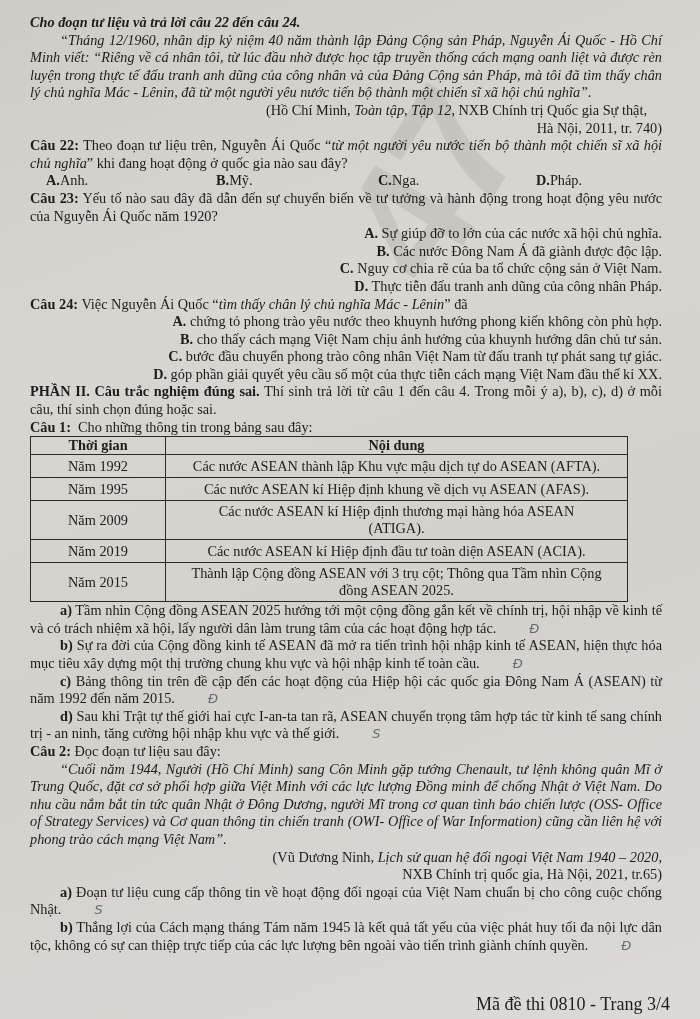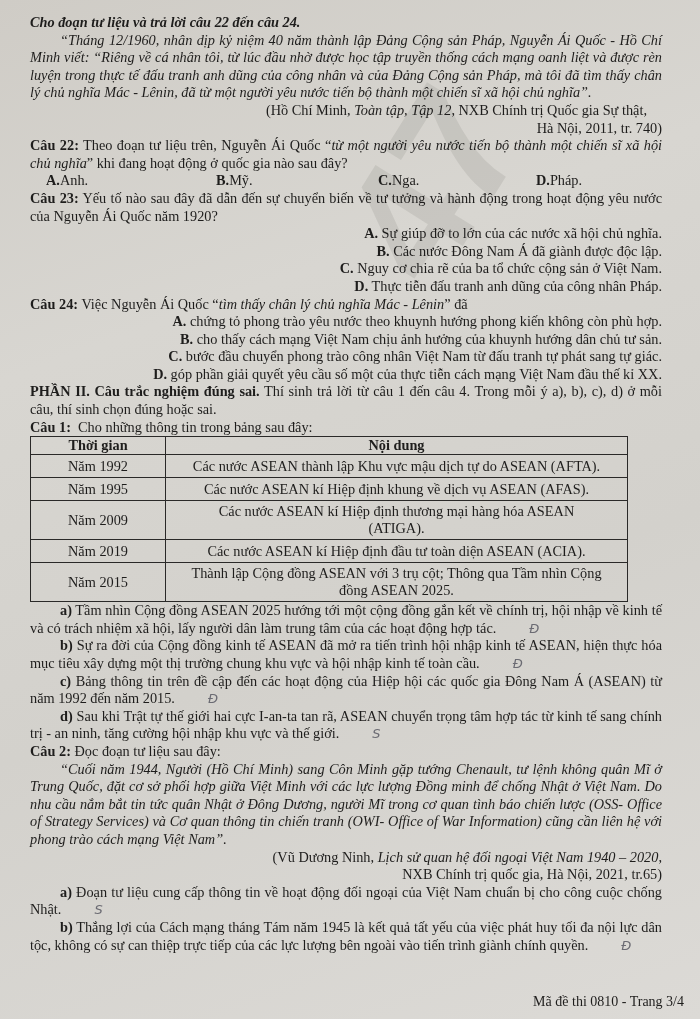--- a/index.html
+++ b/index.html
@@ -83,23 +83,23 @@
     .mark {
       display: inline-block;
       font-family: "DejaVu Sans", sans-serif;
       color: #6b6b73;
       font-size: 13px;
       margin-left: 3px;
       font-style: italic;
     }
     .footer {
       position: absolute;
-      right: 16px;
+      right: 30px;
       top: 994px;
-      font-size: 14px;
+      font-size: 18px;
     }
   </style>
 </head>
 <body>
 
 <div class="watermark">47</div>
 
 <div class="page">
 
   <p class="b i">Cho đoạn tư liệu và trả lời câu 22 đến câu 24.</p>

